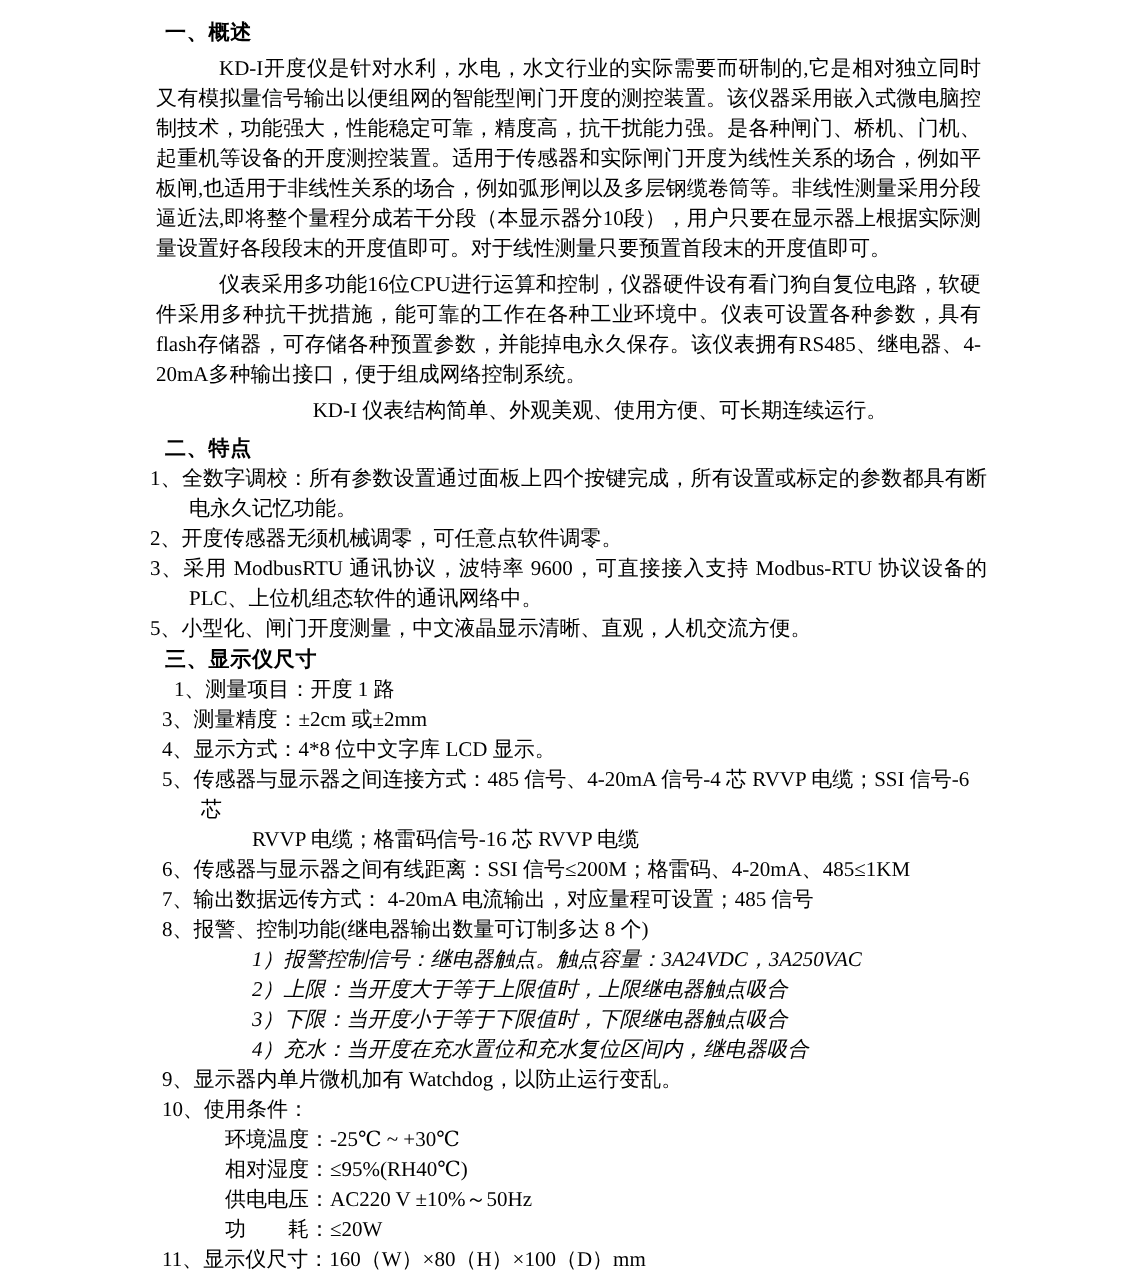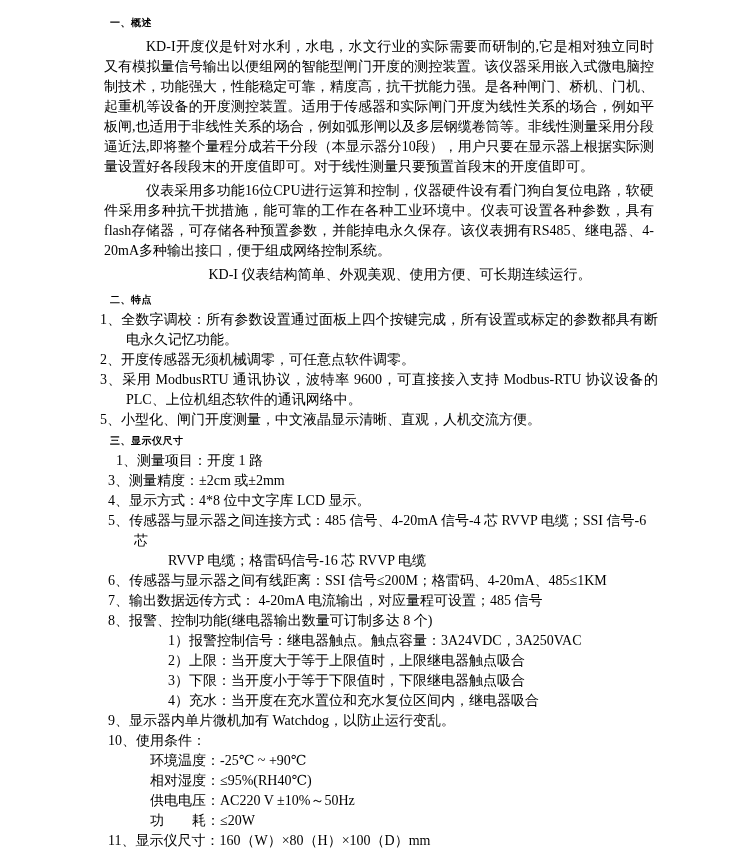--- a/index.html
+++ b/index.html
@@ -14,21 +14,21 @@
     color: #000000;
     font-family: "Liberation Serif", "DejaVu Serif", serif;
     font-size: 14px;
   }
   .doc {
     padding: 12px 92px 8px 100px;
     line-height: 20px;
   }
   .sec-h {
     margin: 0 0 0 10px;
-    font-size: 10px;
+    font-size: 14px;
     font-weight: bold;
     line-height: 21px;
     letter-spacing: 0.5px;
   }
   .para {
     margin: 4px;
     text-indent: 3em;
     line-height: 20px;
     text-align: justify;
   }
@@ -51,20 +51,21 @@
   .s-item.lead {
     margin-left: 16px;
   }
   .s-cont {
     margin: 0 0 0 68px;
     line-height: 20px;
   }
   .s-sub {
     margin: 0 0 0 68px;
     line-height: 20px;
+    font-style: italic;
   }
   .s-sub2 {
     margin: 0 0 0 50px;
     line-height: 20px;
   }
 </style>
 </head>
 <body>
 
 <div class="doc">
@@ -99,21 +100,21 @@
 
     <div class="s-item">8、报警、控制功能(继电器输出数量可订制多达 8 个)</div>
     <div class="s-sub">1）报警控制信号：继电器触点。触点容量：3A24VDC，3A250VAC</div>
     <div class="s-sub">2）上限：当开度大于等于上限值时，上限继电器触点吸合</div>
     <div class="s-sub">3）下限：当开度小于等于下限值时，下限继电器触点吸合</div>
     <div class="s-sub">4）充水：当开度在充水置位和充水复位区间内，继电器吸合</div>
 
     <div class="s-item">9、显示器内单片微机加有 Watchdog，以防止运行变乱。</div>
 
     <div class="s-item">10、使用条件：</div>
-    <div class="s-sub2">环境温度：-25℃ ~ +90℃</div>
+    <div class="s-sub2">环境温度：-25℃ ~ +30℃</div>
     <div class="s-sub2">相对湿度：≤95%(RH40℃)</div>
     <div class="s-sub2">供电电压：AC220 V ±10%～50Hz</div>
     <div class="s-sub2">功　　耗：≤20W</div>
 
     <div class="s-item">11、显示仪尺寸：160（W）×80（H）×100（D）mm</div>
 
   </section>
 
 </div>
 

